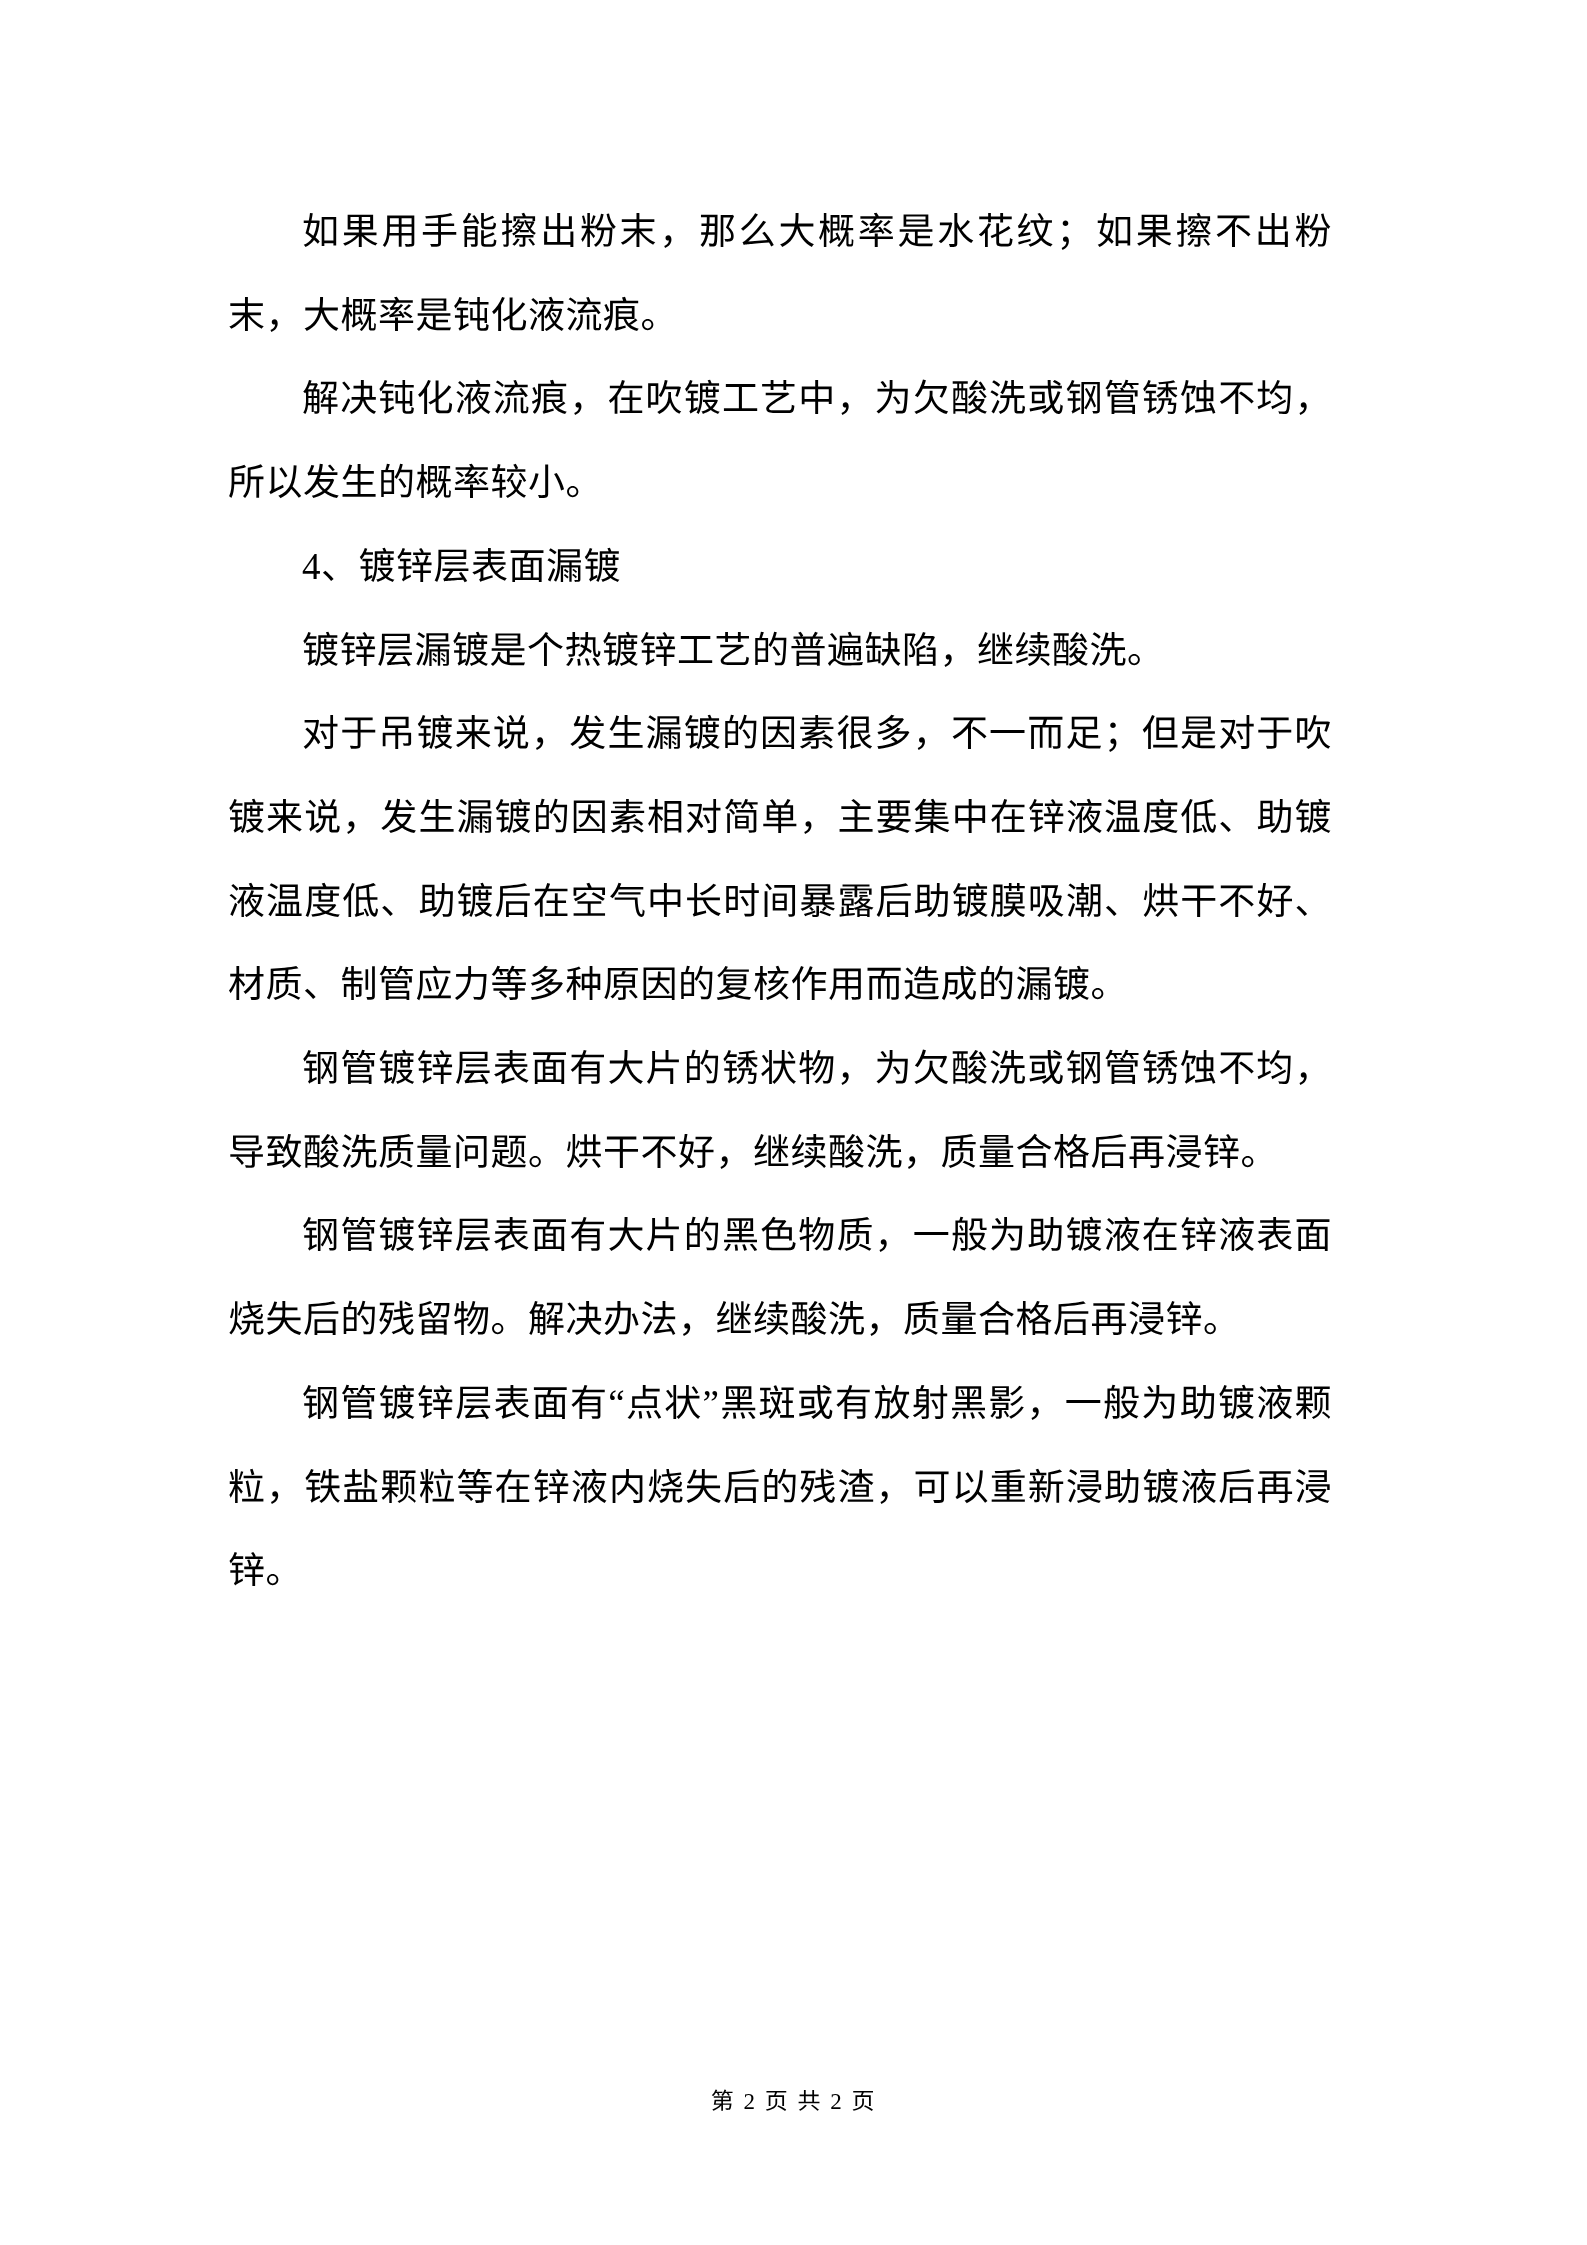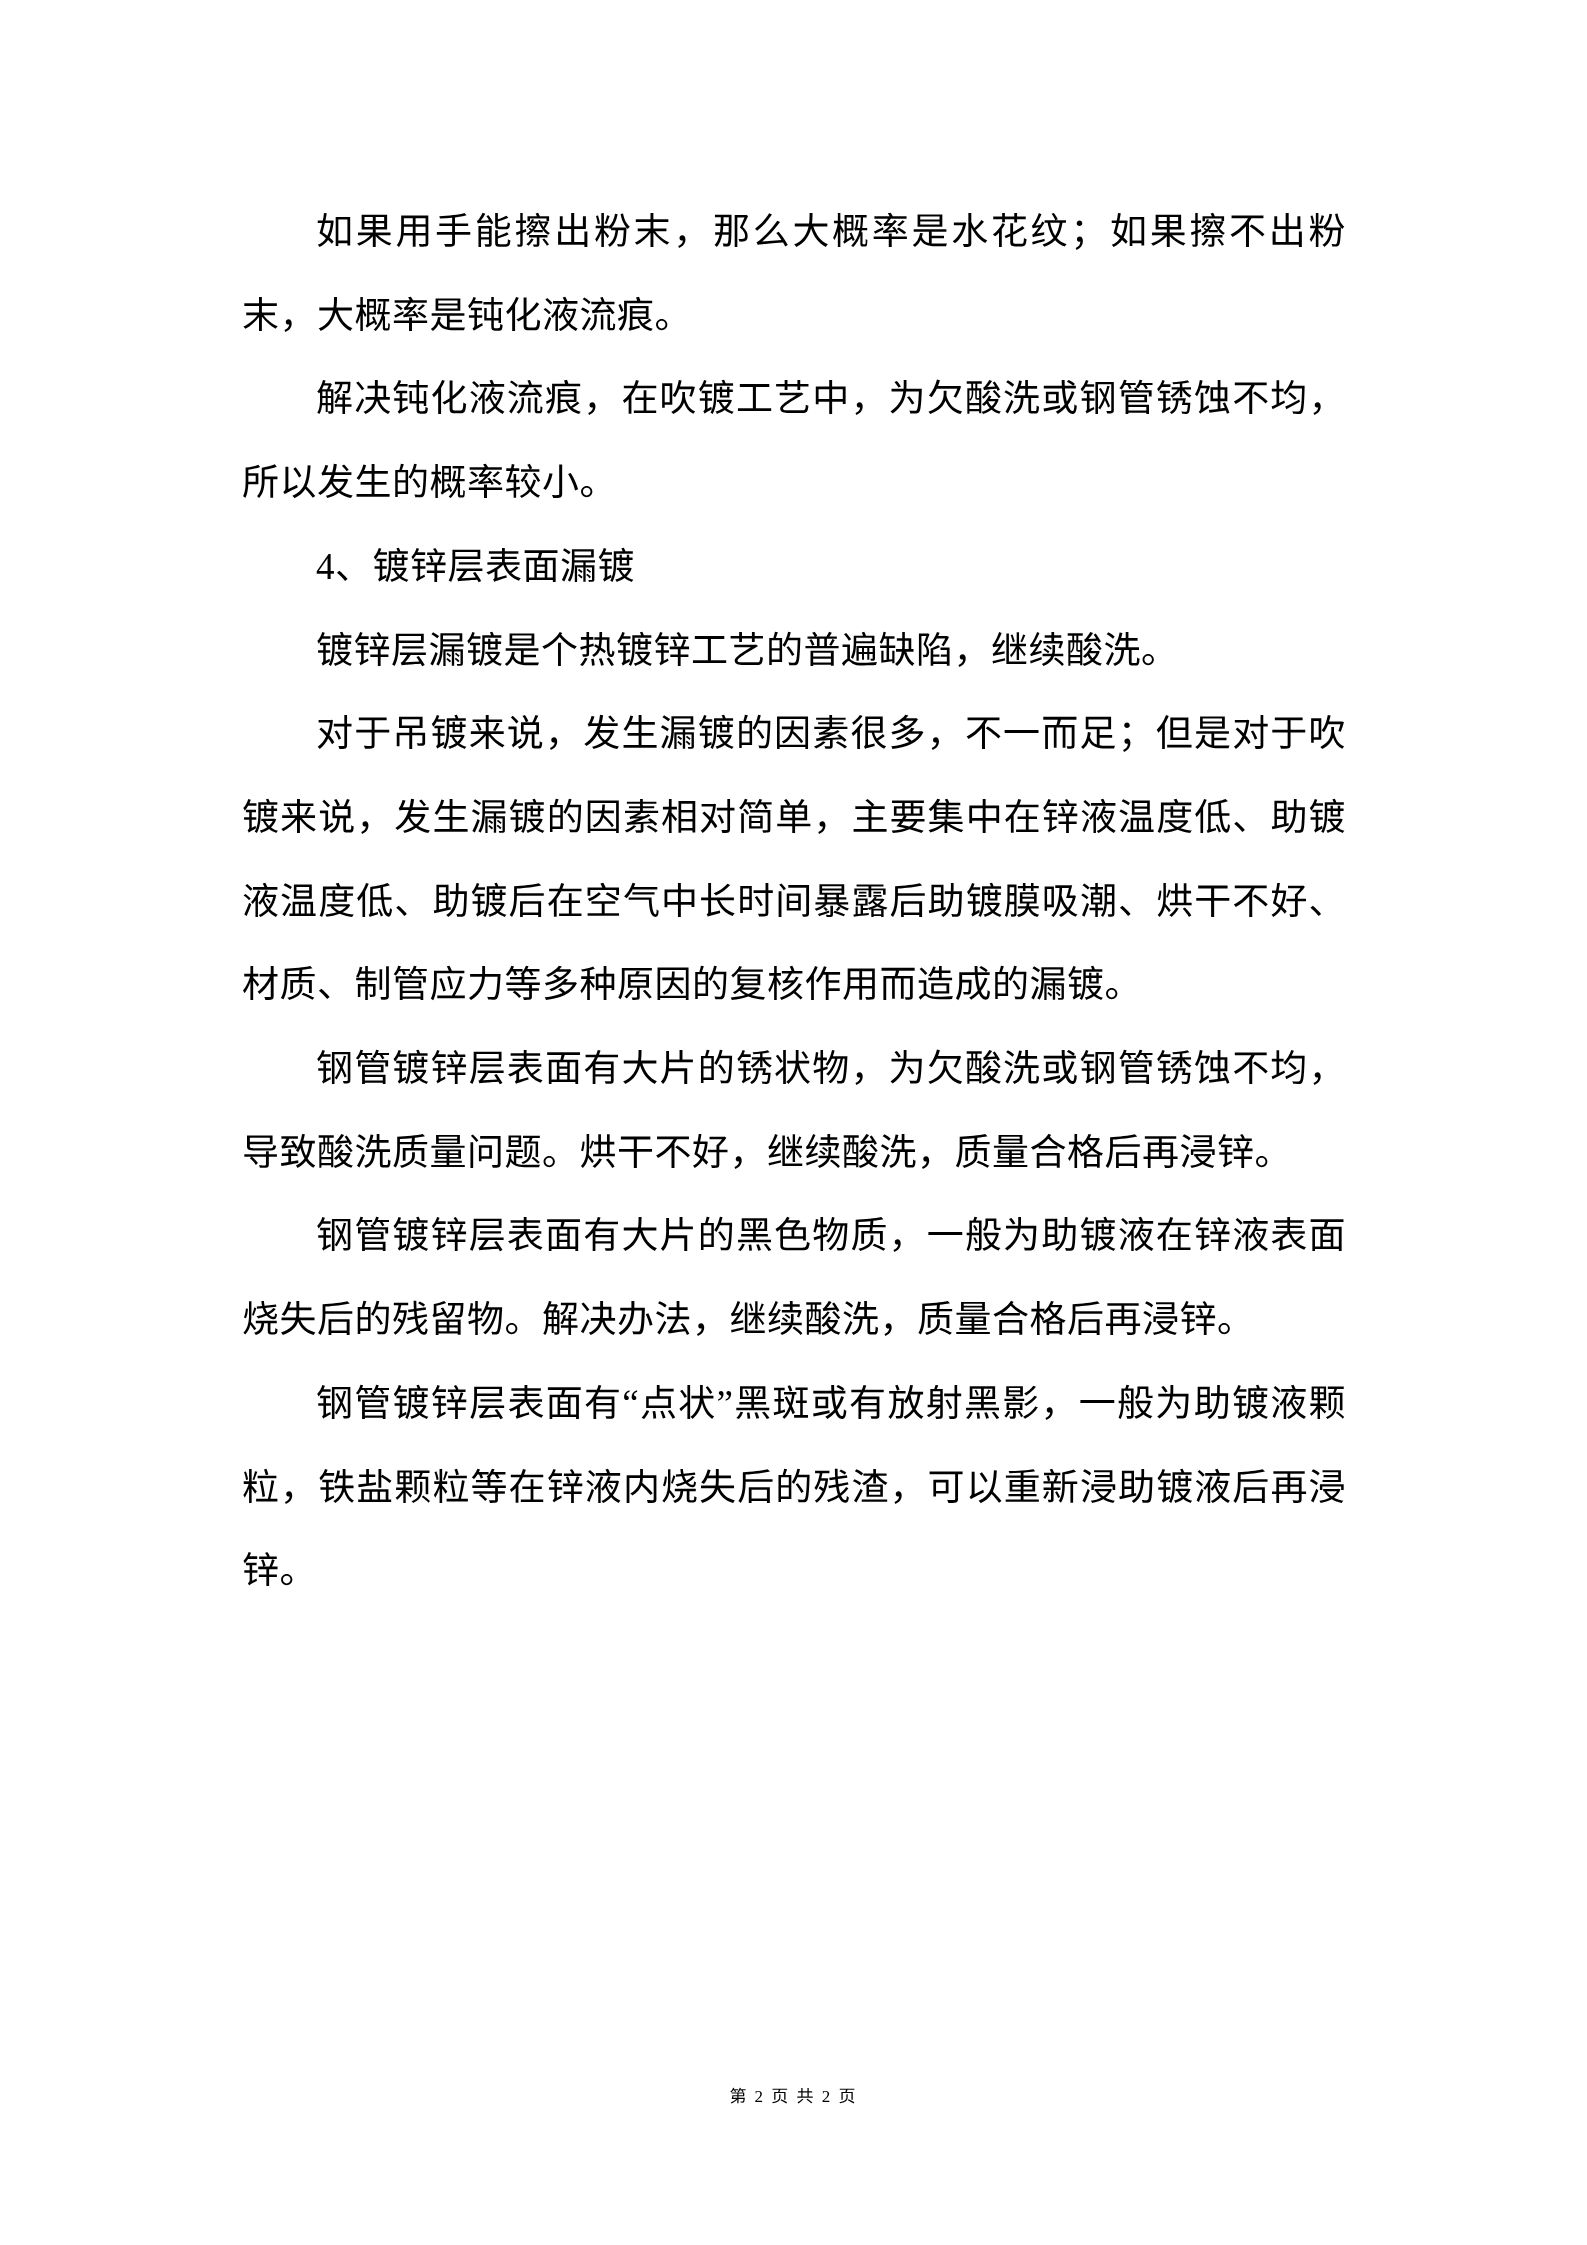--- a/index.html
+++ b/index.html
@@ -12,21 +12,21 @@
     position: relative;
     width: 1587px;
     height: 2245px;
     background: #ffffff;
     overflow: hidden;
     font-family: "Liberation Serif", "DejaVu Serif", serif;
     color: #000000;
   }
   .content {
     position: absolute;
-    left: 242px;
+    left: 228px;
     top: 190px;
     width: 1104px;
   }
   .para {
     margin: 0;
     padding: 0;
     font-size: 37px;
     line-height: 83.7px;
     text-indent: 2em;
     text-align: justify;
@@ -34,21 +34,21 @@
     letter-spacing: 0.5px;
     color: #000000;
     font-weight: normal;
   }
   .footer {
     position: absolute;
     top: 2082px;
     left: 0;
     width: 100%;
     text-align: center;
-    font-size: 17px;
+    font-size: 23px;
     letter-spacing: 2px;
     color: #000000;
   }
 </style>
 </head>
 <body>
 
 <div class="page">
 
   <div class="content">

